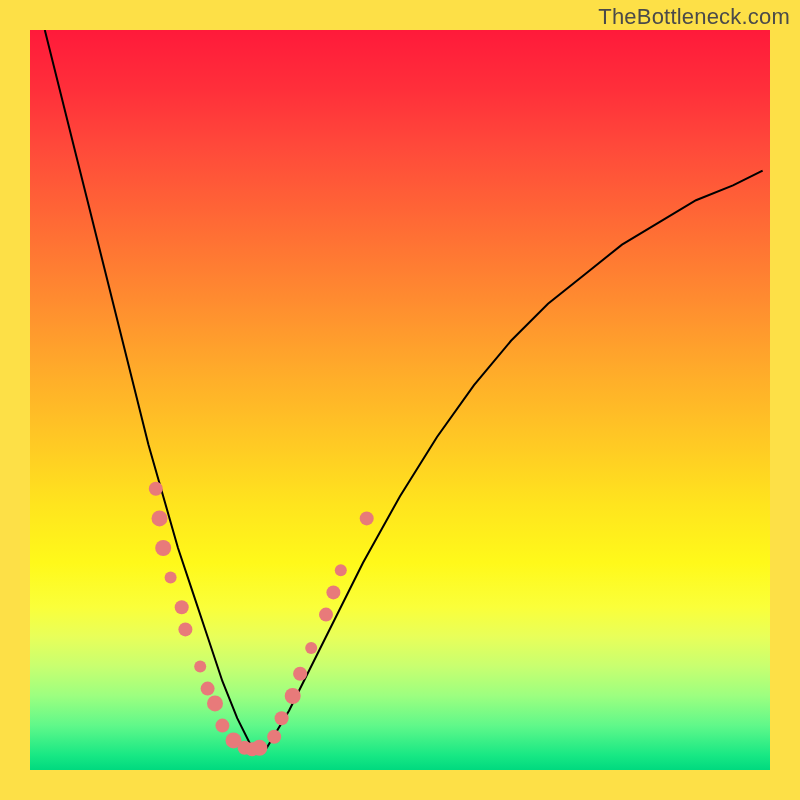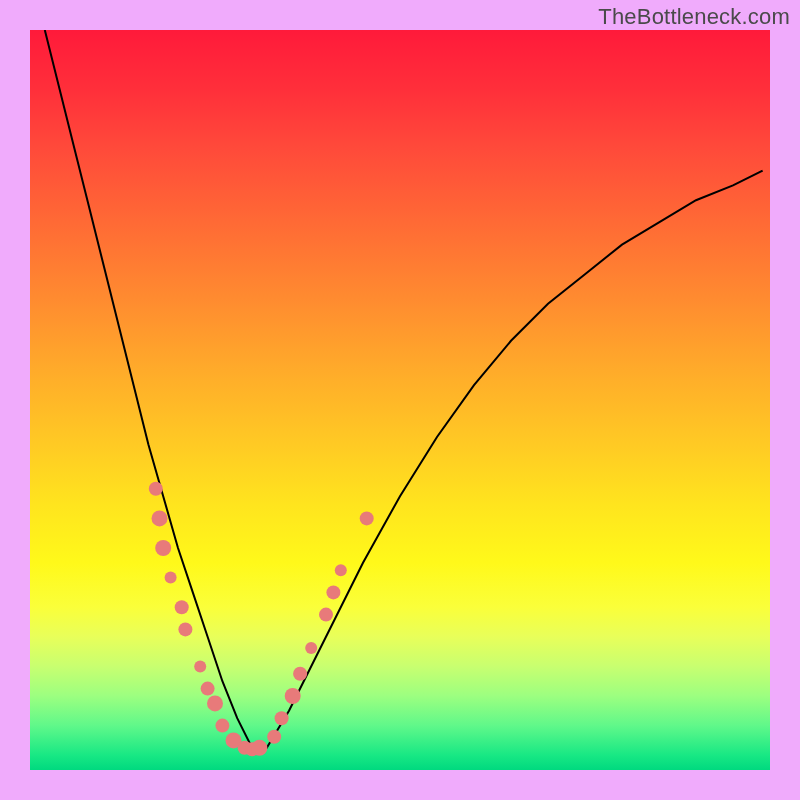--- a/index.html
+++ b/index.html
@@ -8,21 +8,21 @@
     width: 800px;
     height: 800px;
     overflow: hidden;
     background: #000;
     font-family: Arial, Helvetica, sans-serif;
   }
   .frame {
     position: relative;
     width: 800px;
     height: 800px;
-    background: #f0abfc;
+    background: #fde047;
   }
   .plot {
     position: absolute;
     left: 30px;
     top: 30px;
     width: 740px;
     height: 740px;
     
     background: linear-gradient(to bottom,
       #ff1a3a 0%,

